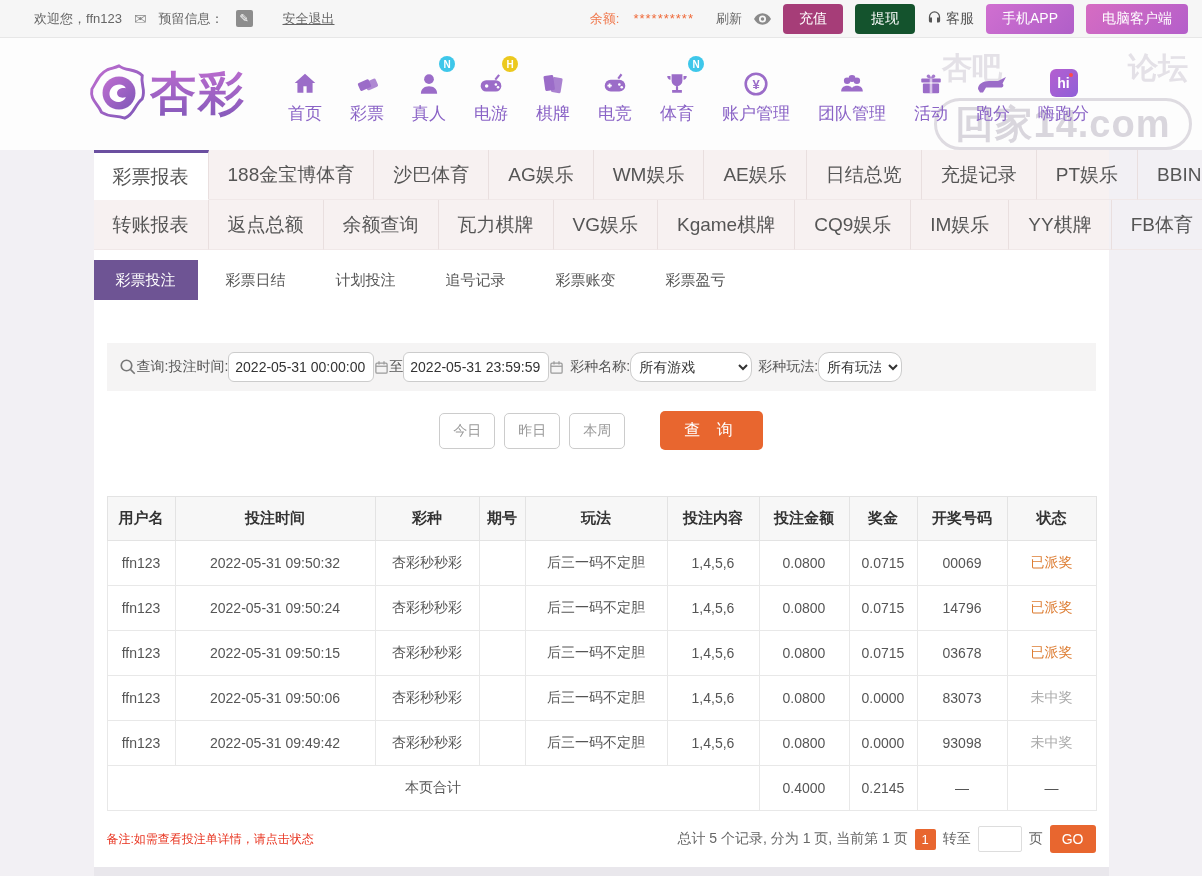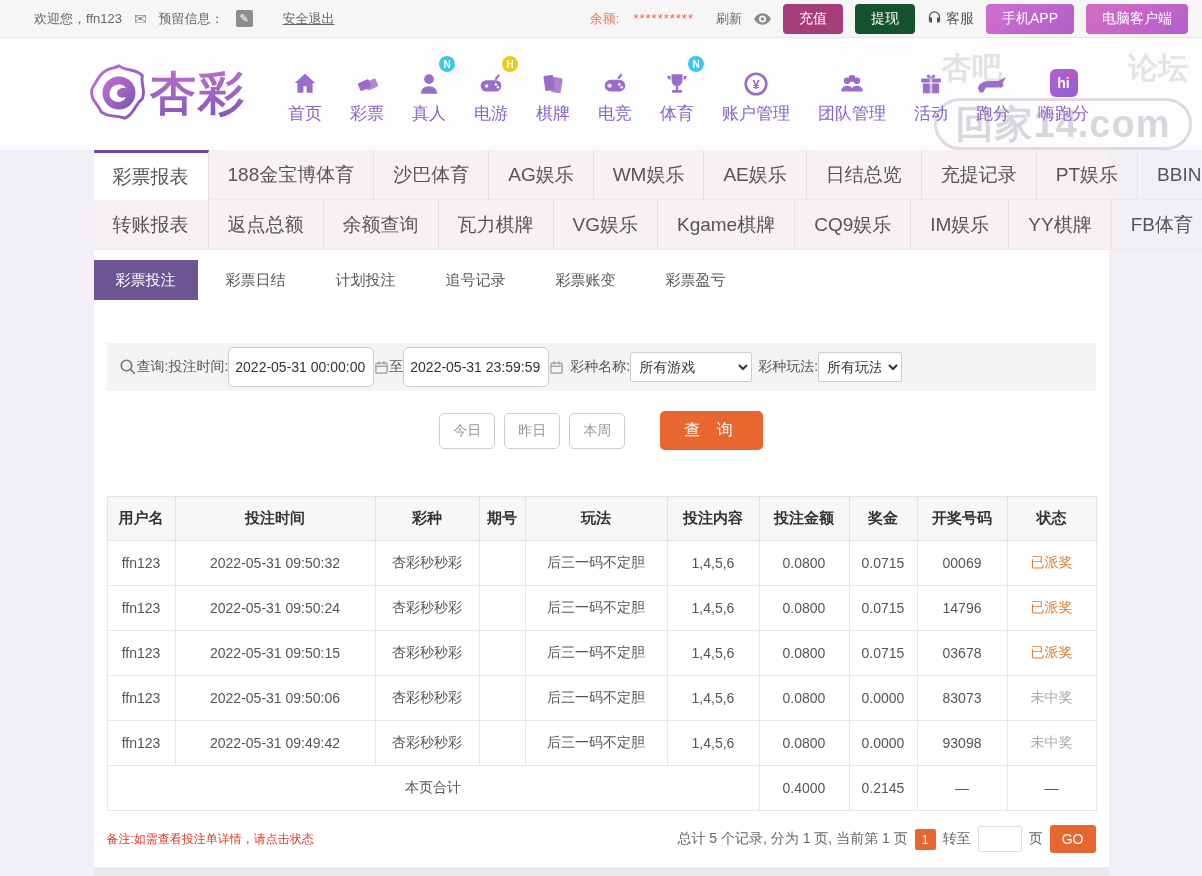--- a/index.html
+++ b/index.html
@@ -56,23 +56,23 @@
   .tab.active { background:#fff; border-top:3px solid #6b4fa0; line-height:47px; border-bottom:1px solid #fff; }
 
   
   .subtabs { display:flex; gap:6px; margin-top:10px; }
   .subtab { padding:0 22px; height:40px; line-height:40px; font-size:15px; color:#555; cursor:pointer; }
   .subtab.active { background:#6e5494; color:#fff; }
 
   
   .filter-bar { margin:43px 13px 0; background:#f5f4f4; height:48px; display:flex; align-items:center; padding:0 12px; gap:0; }
   .filter-bar label { color:#555; font-size:14px; white-space:nowrap; }
-  .date-input { width:146px; height:40px; border:1px solid #ccc; border-radius:6px; background:#fff; font-size:14px; color:#333; padding:0 6px; font-family:inherit; }
+  .date-input { width:146px; height:30px; border:1px solid #ccc; border-radius:6px; background:#fff; font-size:14px; color:#333; padding:0 6px; font-family:inherit; }
   .cal-icon { color:#9a9a9a; display:flex; }
-  .sel { height:30px; border:1px solid #ccc; border-radius:2px; background:#fff; font-size:14px; color:#333; font-family:inherit; padding:0 4px; }
+  .sel { height:30px; border:1px solid #ccc; border-radius:11px; background:#fff; font-size:14px; color:#333; font-family:inherit; padding:0 4px; }
   .sel-game { width:122px; }
   .sel-play { width:84px; }
 
   
   .quick-row { margin-top:20px; display:flex; justify-content:center; align-items:center; gap:9px; }
   .q-btn { background:#fff; border:1px solid #ccc; color:#999; border-radius:5px; padding:8px 13px; font-size:14px; cursor:pointer; font-family:inherit; }
   .search-btn { background:#e8662f; color:#fff; border:none; border-radius:5px; padding:9px 24px; font-size:16px; letter-spacing:6px; margin-left:26px; cursor:pointer; font-family:inherit; }
 
   
   .data-table { margin:46px 13px 0; border-collapse:collapse; width:989px; table-layout:fixed; }

